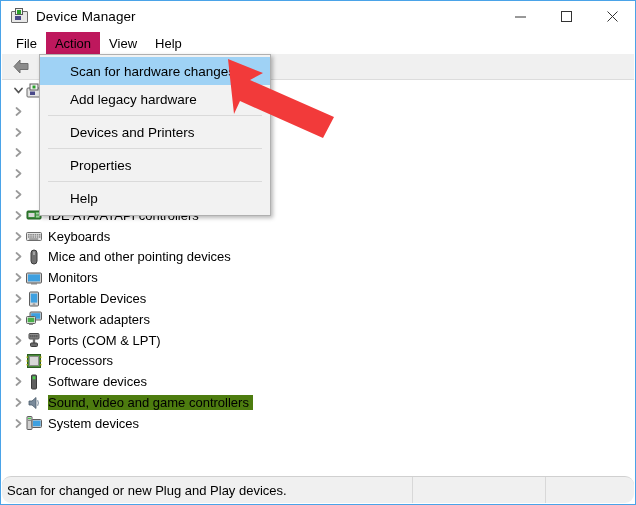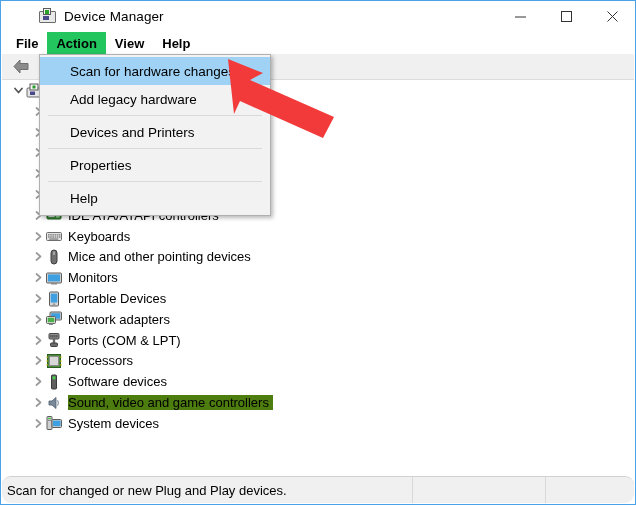--- a/index.html
+++ b/index.html
@@ -12,21 +12,21 @@
   #window{
     position:absolute;left:0;top:0;width:636px;height:505px;
     box-sizing:border-box;
     border:1px solid #4aa3e8;
     background:#ffffff;
   }
   
   #titlebar{
     position:absolute;left:0;top:0;right:0;height:31px;
     background:#ffffff;
-    display:flex;align-items:center;margin-left:28px;
+    display:flex;align-items:center;
   }
   #app-icon{
     width:17px;height:17px;margin-left:10px;margin-right:8px;
     position:relative;flex:none;
   }
   #app-icon .body{
     position:absolute;left:0;top:3px;width:17px;height:12px;
     background:#e8e8e8;border:1px solid #6b6b6b;box-sizing:border-box;
     border-radius:1px;
   }
@@ -50,23 +50,23 @@
   .winbtn svg{display:block;}
   #winbtns{position:absolute;right:0;top:0;display:flex;}
   
   #menubar{
     position:absolute;left:0;top:31px;right:0;height:22px;
     background:#ffffff;display:flex;align-items:stretch;
     padding-left:6px;
   }
   .menu-title{
     display:flex;align-items:center;padding:0 9px;
-    font-size:13px;color:#000000;font-weight:bold;
-  }
-  .menu-title.open{background:#22c55e;}
+    font-size:13px;color:#000000;
+  }
+  .menu-title.open{background:#be185d;}
   
   #toolbar{
     position:absolute;left:1px;top:53px;right:1px;height:25px;
     background:#f0f0f0;
     border-bottom:1px solid #dcdcdc;
     display:flex;align-items:center;padding-left:6px;
   }
   .tbtn{width:26px;height:23px;display:flex;align-items:center;justify-content:center;}
   
   #content{
@@ -83,21 +83,21 @@
   .row .chev{
     width:16px;height:20px;display:flex;align-items:center;justify-content:center;
     flex:none;
   }
   .row .ico{
     width:16px;height:16px;margin-right:6px;flex:none;position:relative;
   }
   .row .lbl{padding-right:4px;}
   .row.selected .lbl{background:#4d7c0f;}
   .row.root{padding-left:8px;}
-  .row.child{padding-left:28px;}
+  .row.child{padding-left:8px;}
   
   #statusbar{
     position:absolute;left:1px;right:1px;bottom:1px;height:26px;
     background:#f0f0f0;
     border-top:1px solid #d0d0d0;
     display:flex;align-items:center;
     font-size:13px;color:#000;border-radius:9px;
   }
   #status-main{flex:0 0 411px;padding-left:5px;height:26px;display:flex;align-items:center;
     box-sizing:border-box;border-right:1px solid #d8d8d8;}

